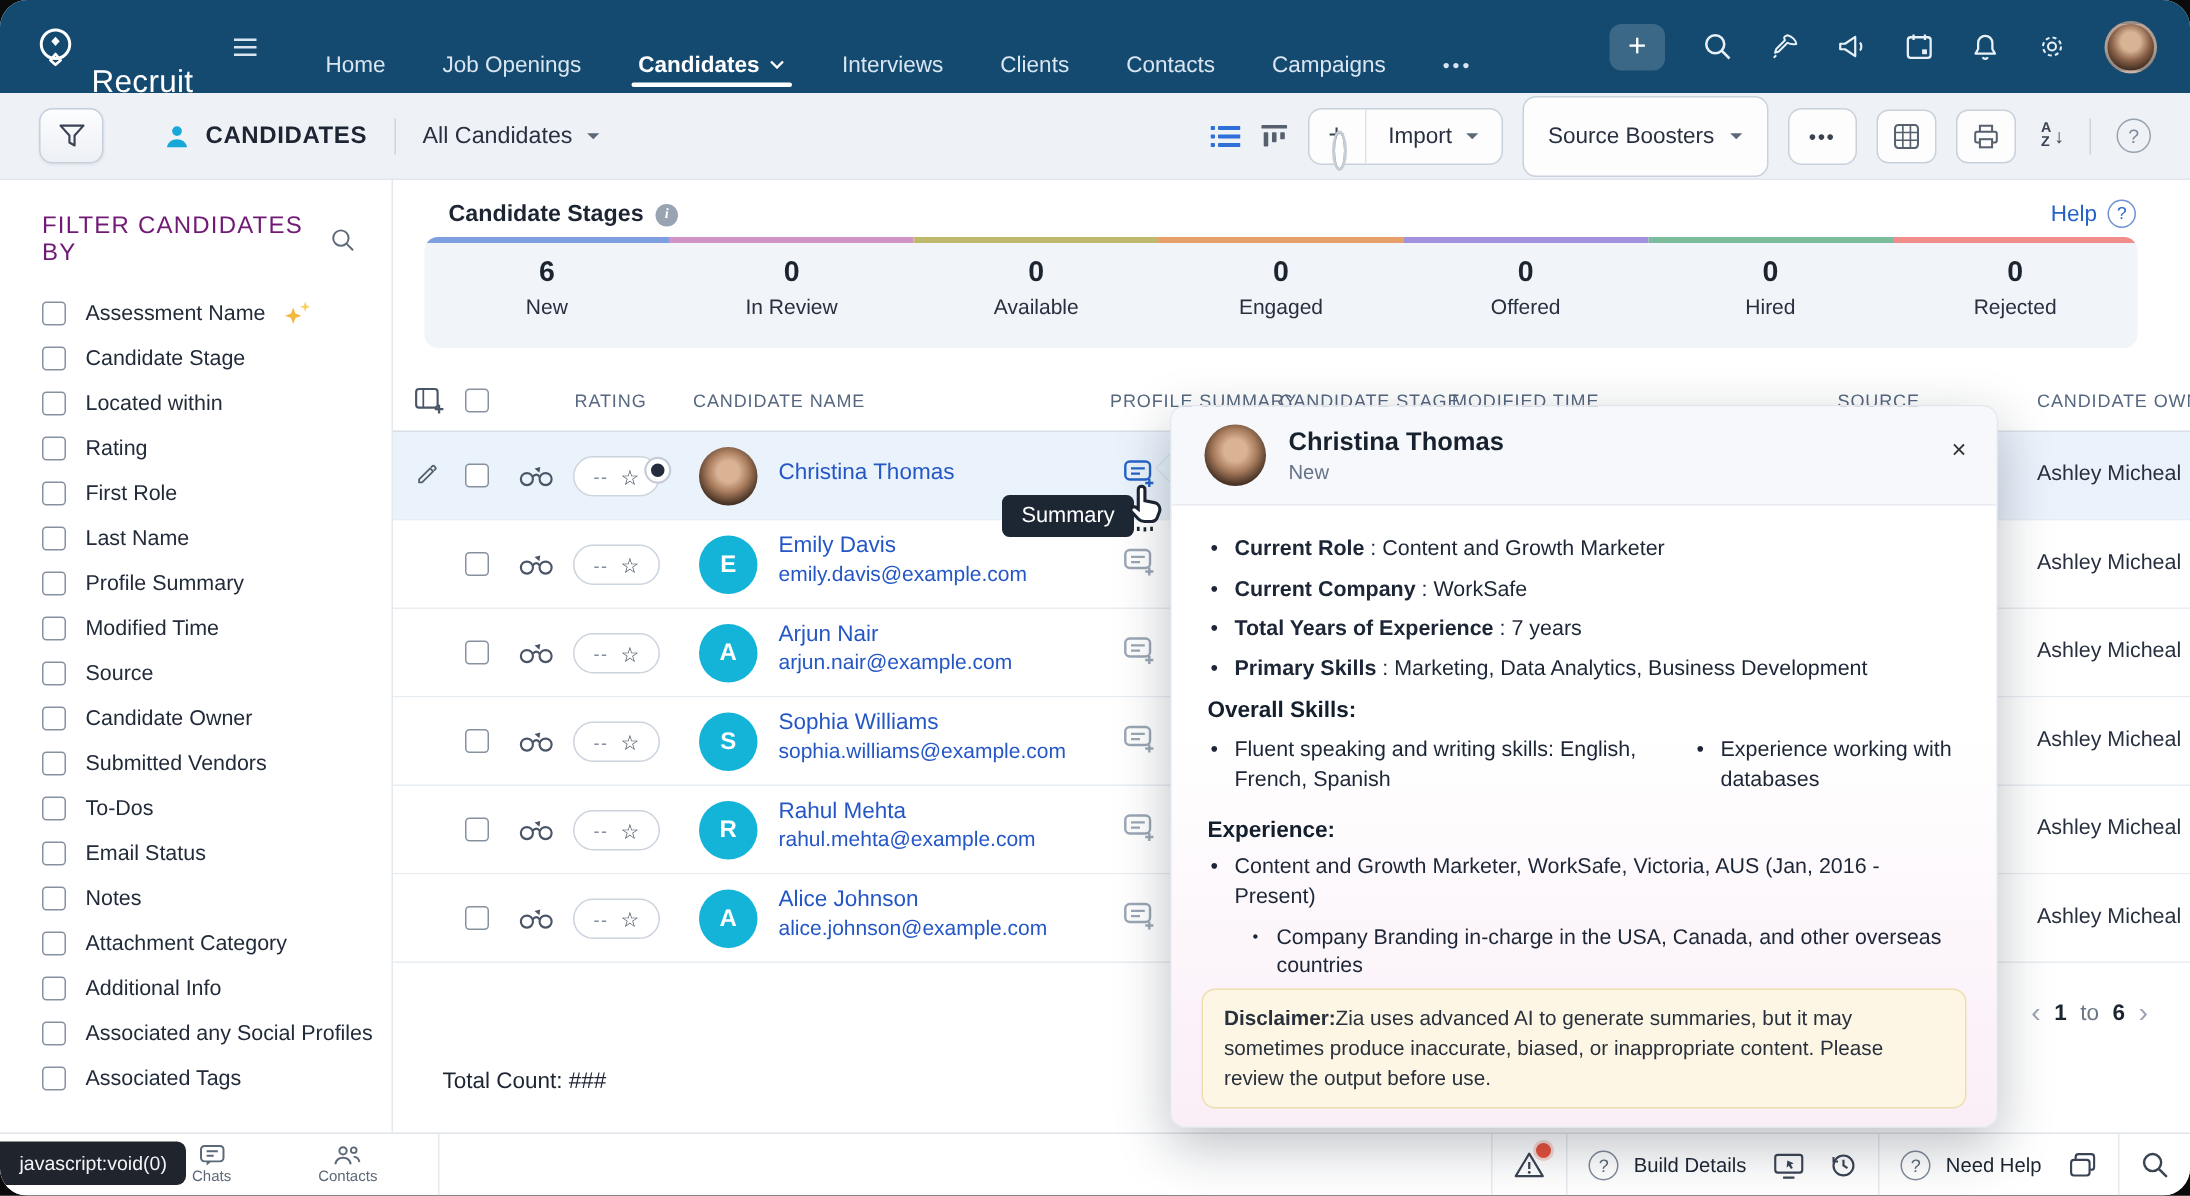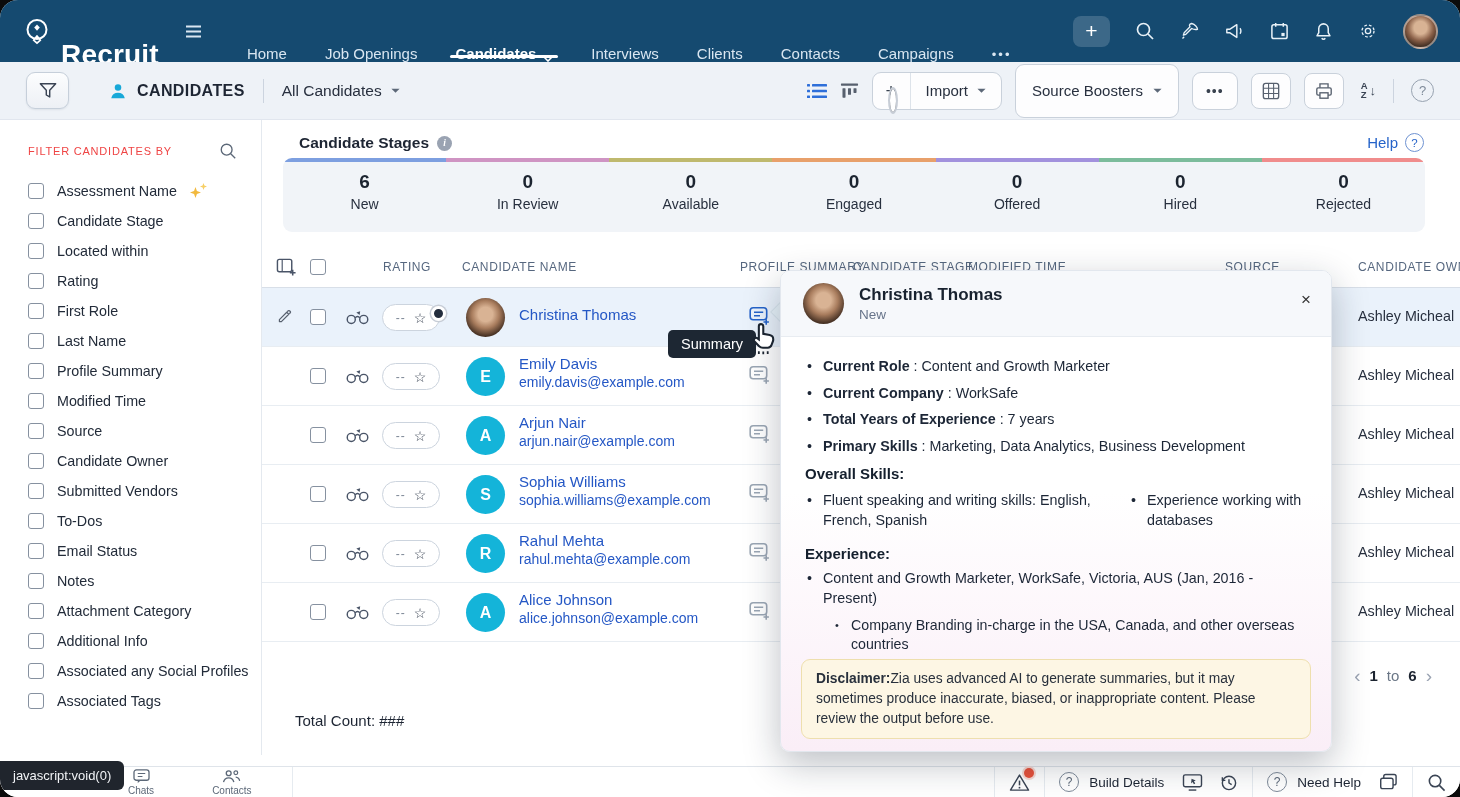--- a/index.html
+++ b/index.html
@@ -3,24 +3,24 @@
 <meta charset="utf-8">
 <style>
   html,body{margin:0;padding:0;background:#0b0b0b;}
   *{box-sizing:border-box;}
   .window{position:relative;width:1460px;height:797px;border-radius:18px;overflow:hidden;
     background:#fff;font-family:"Liberation Sans",sans-serif;-webkit-font-smoothing:antialiased;}
 
   
   .nav{position:absolute;top:0;left:0;right:0;height:62px;background:#154a70;display:flex;align-items:center;padding:0 22px;color:#d9e6f1;}
   .brand{display:flex;align-items:center;gap:9px;}
-  .brand-name{font-size:28px;font-weight:700;color:#fff;letter-spacing:.2px;margin-top:48px;}
+  .brand-name{font-size:21px;font-weight:400;color:#fff;letter-spacing:.2px;margin-top:48px;}
   .hamburger{margin-left:26px;display:flex;align-items:center;cursor:pointer;}
   .menu{display:flex;margin-left:26px;height:62px;}
-  .menu-item{position:relative;display:flex;align-items:flex-end;gap:7px;padding:0 19px;font-size:15px;color:#d9e6f1;cursor:pointer;white-space:nowrap;margin-top:24px;}
+  .menu-item{position:relative;display:flex;align-items:center;gap:7px;padding:0 19px;font-size:15px;color:#d9e6f1;cursor:pointer;white-space:nowrap;margin-top:24px;}
   .menu-item.active{color:#fff;font-weight:700;}
   .menu-item.active::after{content:"";position:absolute;left:14px;right:14px;bottom:4px;height:3px;background:#fff;border-radius:2px;}
   .nav-right{margin-left:auto;display:flex;align-items:center;gap:25px;}
   .plus-box{width:37px;height:31px;border-radius:8px;background:rgba(255,255,255,.17);display:flex;align-items:center;justify-content:center;font-size:21px;color:#fff;cursor:pointer;}
   .nav-ic{display:flex;align-items:center;cursor:pointer;}
   .nav-avatar{width:35px;height:35px;border-radius:50%;border:2px solid rgba(255,255,255,.45);
     background:radial-gradient(circle at 50% 38%,#d8b394 26%,#8a6048 52%,#3d2b20 78%);}
 
   
   .toolbar{position:absolute;top:62px;left:0;right:0;height:58px;background:#eef2f7;border-bottom:1px solid #e1e6ee;display:flex;align-items:center;padding:0 26px;}
@@ -40,21 +40,21 @@
   .sort-ic{display:flex;align-items:center;gap:2px;cursor:pointer;margin-left:4px;}
   .sort-let{display:flex;flex-direction:column;line-height:8.5px;font-size:9.5px;font-weight:700;color:#3a4454;}
   .sort-arrow{font-size:13px;color:#3a4454;}
   .q-circle{width:23px;height:23px;border:1.5px solid #97a2b0;border-radius:50%;color:#7e8a99;font-size:13px;display:flex;align-items:center;justify-content:center;cursor:pointer;}
   .caret{display:flex;align-items:center;}
 
   
   .content{position:absolute;top:120px;bottom:42px;left:0;right:0;display:flex;}
   .sidebar{width:262px;border-right:1px solid #e4e9ef;padding:22px 0 0 28px;overflow:hidden;background:#fff;}
   .s-head{display:flex;align-items:center;justify-content:space-between;padding-right:24px;margin-bottom:16px;}
-  .s-title{font-size:11px;color:#ef4444;letter-spacing:.8px;}
+  .s-title{font-size:16px;color:#701a75;letter-spacing:.8px;}
   .f-item{display:flex;align-items:center;gap:13px;height:30px;cursor:pointer;}
   .cb{width:16px;height:16px;border:1.4px solid #8691a0;border-radius:3px;background:#fff;flex:none;}
   .f-label{font-size:14.3px;color:#222b39;white-space:nowrap;}
   .spark{position:relative;width:18px;height:16px;flex:none;}
   .spark i{position:absolute;background:#f2b93e;}
   .spark .s1{width:11px;height:11px;left:0;top:4px;clip-path:polygon(50% 0,63% 37%,100% 50%,63% 63%,50% 100%,37% 63%,0 50%,37% 37%);}
   .spark .s2{width:7px;height:7px;right:1px;top:0;background:#f7cf66;clip-path:polygon(50% 0,63% 37%,100% 50%,63% 63%,50% 100%,37% 63%,0 50%,37% 37%);}
 
   .main{flex:1;position:relative;overflow:hidden;background:#fff;}
 
@@ -132,21 +132,21 @@
   .subul{padding-left:28px !important;}
   .subul li{font-size:14.2px;margin:6px 0;}
   .subul li::before{font-size:11px;top:2px;}
   .disclaimer{position:absolute;left:20px;right:20px;bottom:12px;background:#fdf6e4;border:1px solid #eedfae;border-radius:9px;padding:9px 14px;font-size:13.8px;line-height:1.45;color:#28303c;}
 
   
   .sum-tip{position:absolute;left:668px;top:330px;background:#1d2733;color:#fff;font-size:14.5px;padding:6px 13px;border-radius:5px;z-index:50;}
   .cursor{position:absolute;left:746px;top:320px;z-index:55;}
 
   
-  .status{position:absolute;bottom:0;left:0;right:0;height:31px;background:#fff;border-top:1px solid #dfe4ea;display:flex;align-items:stretch;}
+  .status{position:absolute;bottom:0;left:0;right:0;height:42px;background:#fff;border-top:1px solid #dfe4ea;display:flex;align-items:stretch;}
   .tray{display:flex;align-items:center;gap:58px;padding:0 40px 0 128px;border-right:1px solid #e6ebf0;}
   .tray-item{display:flex;flex-direction:column;align-items:center;gap:1px;cursor:pointer;color:#5c6878;}
   .tray-item span{font-size:10px;color:#5c6878;}
   .st-spacer{flex:1;}
   .sg{display:flex;align-items:center;gap:10px;padding:0 14px;border-left:1px solid #e6ebf0;font-size:13.5px;color:#1d2533;}
   .sg .qc{width:20px;height:20px;border:1.4px solid #7e8a99;border-radius:50%;font-size:12px;color:#5c6878;display:flex;align-items:center;justify-content:center;}
   .warn-wrap{position:relative;display:flex;align-items:center;}
   .red-dot{position:absolute;right:-4px;top:-5px;width:10px;height:10px;background:#e8503a;border-radius:50%;box-shadow:0 0 0 2px #f8d9d3;}
   .jstip{position:absolute;left:0;bottom:7px;background:#20252d;color:#f2f4f7;font-size:13px;padding:7px 13px;border-radius:0 6px 6px 0;z-index:60;}
 

